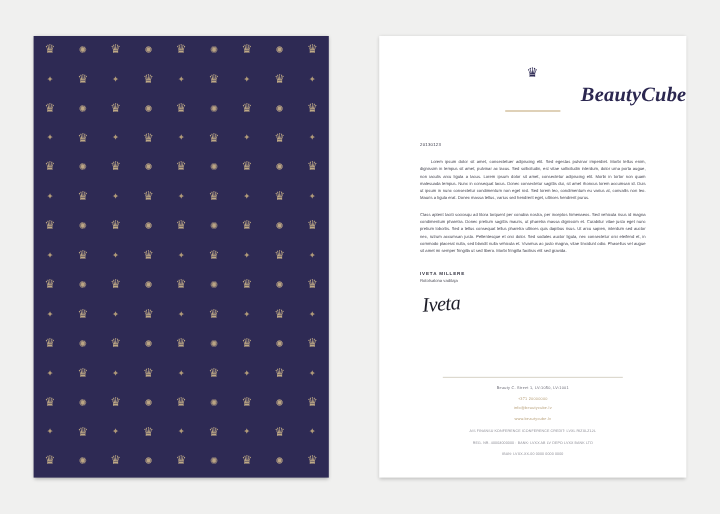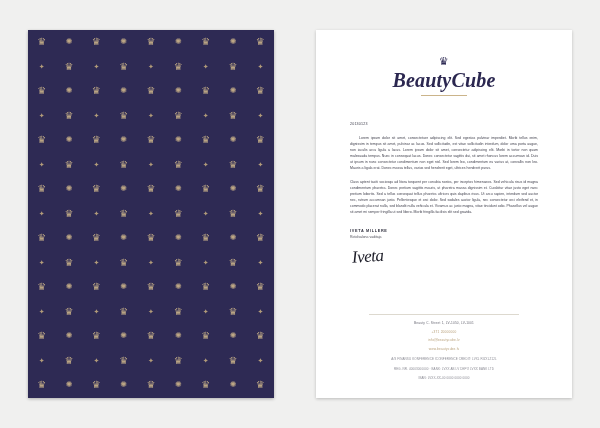--- a/index.html
+++ b/index.html
@@ -80,23 +80,24 @@
     font-size: 11px;
     color: #2e2a54;
     line-height: 1;
     letter-spacing: 0.5px;
   }
   .logo-word {
     margin-top: 2px;
     font-family: "Liberation Serif", serif;
     font-style: italic;
     font-weight: bold;
-    font-size: 20px;
+    font-size: 17px;
     color: #2b2750;
     letter-spacing: 0.2px;
+    text-align: right;
   }
   .logo-rule {
     width: 46px;
     height: 1px;
     background: #cbb48a;
     margin: 3px auto 0 auto;
   }
 
   
   .letter-body {

